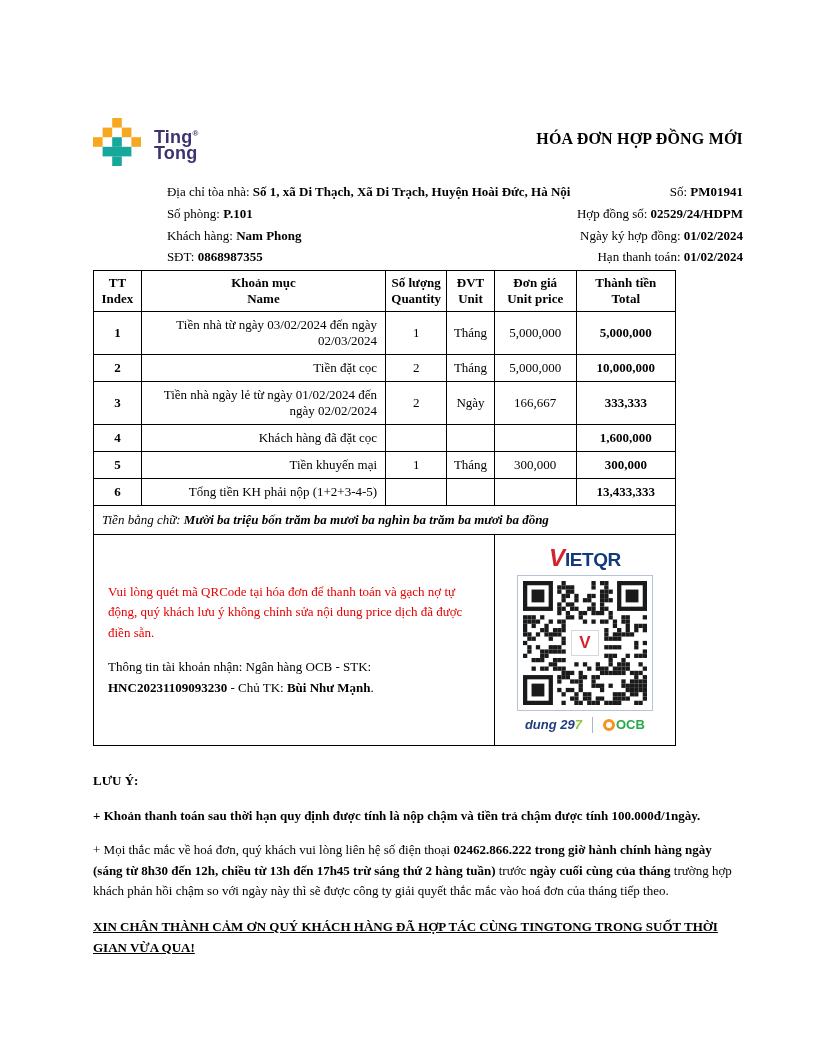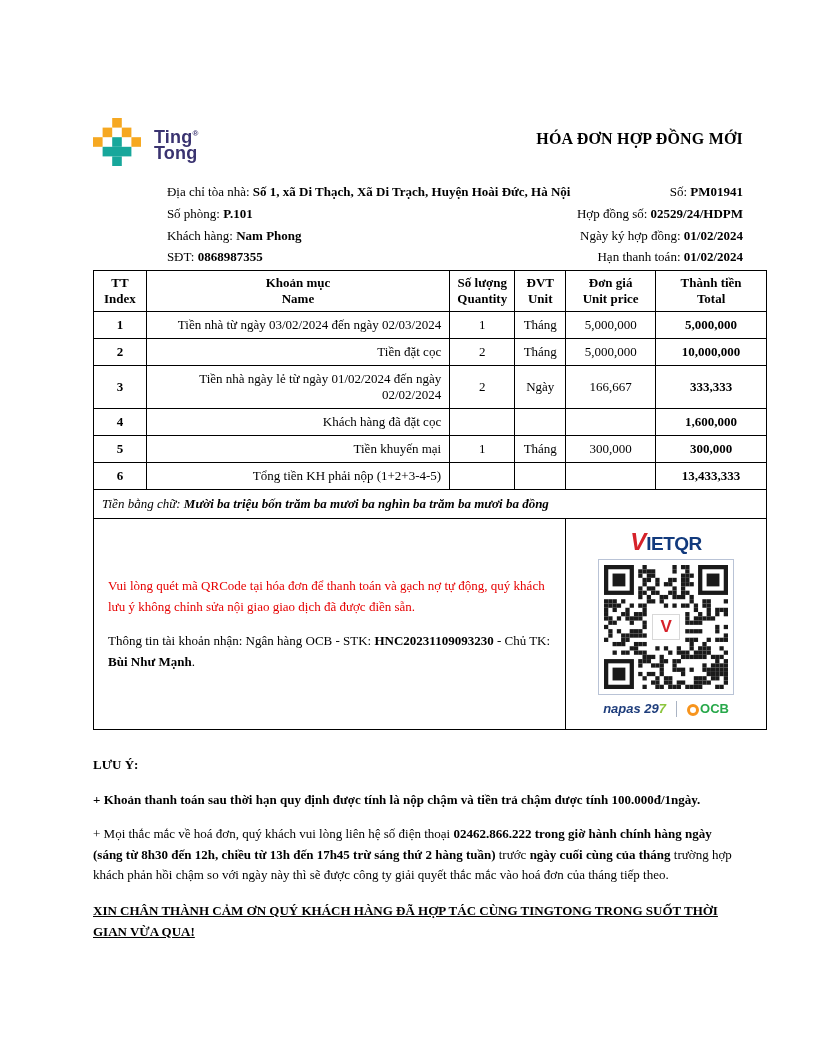--- a/index.html
+++ b/index.html
@@ -23,21 +23,21 @@
   .logo-text .tm{font-size:8px; vertical-align:super;}
   .title{font-size:16px; font-weight:bold; margin-top:12px; letter-spacing:.2px;}
 
   
   .info-row{display:flex; justify-content:flex-end; margin-top:15px;}
   .info-left{width:410px;}
   .info-left p, .info-right p{font-size:13px; line-height:21.8px;}
   .info-right{text-align:right;}
 
   
-  table.invoice-table{border-collapse:collapse; width:674px; margin-top:2px;}
+  table.invoice-table{border-collapse:collapse; width:583px; margin-top:2px;}
   table.invoice-table th, table.invoice-table td{border:1.5px solid #000; font-size:13px; vertical-align:middle;}
   table.invoice-table th{font-weight:bold; text-align:center; padding:4px 2px; line-height:16px;}
   td.c{text-align:center; padding:5px 4px;}
   td.tt{font-weight:bold;}
   td.name{text-align:right; padding:5px 8px; line-height:16px;}
   td.total{font-weight:bold;}
   td.words{padding:6px 8px; font-style:italic;}
   td.pay-cell{height:211px; padding:10px 14px; vertical-align:middle;}
   .pay-cell p{font-size:13px; line-height:20.5px;}
   .pay-cell .red{color:var(--red_text); margin-bottom:14px;}
@@ -53,21 +53,21 @@
   .qr-wrap svg{width:124px; height:124px; display:block;}
   .qr-center{position:absolute; left:50%; top:50%; transform:translate(-50%,-50%);
              width:28px; height:26px; background:#fff; border:1px solid #d8d8d8;
              display:flex; align-items:center; justify-content:center;
              font-family:"Liberation Sans",sans-serif; font-weight:bold; font-size:17px; color:var(--vietqr_red);}
   .qr-logos{display:flex; align-items:center; justify-content:center; gap:10px;
             font-family:"Liberation Sans","DejaVu Sans",sans-serif;}
   .napas{font-style:italic; font-weight:bold; font-size:13px; color:var(--napas_navy);}
   .napas .n7{color:var(--napas_green);}
   .vdiv{width:1px; height:16px; background:#aab4c4; display:inline-block;}
-  .ocb{display:inline-flex; align-items:flex-end; gap:1px; font-weight:bold; font-size:13px; color:var(--ocb_green);}
+  .ocb{display:inline-flex; align-items:center; gap:1px; font-weight:bold; font-size:13px; color:var(--ocb_green);}
   .ocb-ring{width:12px; height:12px; border-radius:50%; border:3.5px solid var(--ocb_orange); display:inline-block;}
 
   
   .notes{margin-top:25px;}
   .notes p{font-size:13px; line-height:20.5px; margin-bottom:14px;}
   .notes .b{font-weight:bold;}
   .notes .thanks{line-height:21px; margin-bottom:0;text-decoration:underline;}
 </style>
 </head>
 <body>
@@ -194,21 +194,21 @@
           <td class="c"></td>
           <td class="c"></td>
           <td class="c"></td>
           <td class="c total">13,433,333</td>
         </tr>
         <tr>
           <td colspan="6" class="words"><span>Tiền bằng chữ: </span><b>Mười ba triệu bốn trăm ba mươi ba nghìn ba trăm ba mươi ba đồng</b></td>
         </tr>
         <tr>
           <td colspan="4" class="pay-cell">
-            <p class="red">Vui lòng quét mã QRCode tại hóa đơn để thanh toán và gạch nợ tự động, quý khách lưu ý không chỉnh sửa nội giao giao dịch đã được điền sẵn.</p>
+            <p class="red">Vui lòng quét mã QRCode tại hóa đơn để thanh toán và gạch nợ tự động, quý khách lưu ý không chỉnh sửa nội dung price dịch đã được điền sẵn.</p>
             <p><span>Thông tin tài khoản nhận: Ngân hàng OCB - STK: </span><b>HNC20231109093230</b><span> - Chủ TK: </span><b>Bùi Như Mạnh</b><span>.</span></p>
           </td>
           <td colspan="2" class="qr-cell">
             <div class="vietqr"><span class="vq-v">V</span><span class="vq-iet">IET</span><span class="vq-qr">QR</span></div>
             <div class="qr-wrap">
               <svg id="qr-svg" viewBox="0 0 116 116" xmlns="http://www.w3.org/2000/svg">
                   <g fill="#1a1a1a">
                     <rect x="36" y="0" width="4" height="4"></rect>
                     <rect x="64" y="0" width="4" height="4"></rect>
                     <rect x="72" y="0" width="4" height="4"></rect>
@@ -486,21 +486,21 @@
                     <rect x="0" y="88" width="28" height="28"></rect>
                     <rect fill="#fff" x="4" y="92" width="20" height="20"></rect>
                     <rect x="8" y="96" width="12" height="12"></rect>
                   </g>
                 </svg>
               <div class="qr-center">
                   <span>V</span>
                 </div>
             </div>
             <div class="qr-logos">
-              <span class="napas"><span>napas </span><span>29</span><span class="n7">7</span></span>
+              <span class="napas"><span>dung </span><span>29</span><span class="n7">7</span></span>
               <span class="vdiv"></span>
               <span class="ocb">
                   <span class="ocb-ring"></span>
                   <span class="ocb-txt">OCB</span>
                 </span>
             </div>
           </td>
         </tr>
       </tbody>
     </table>

